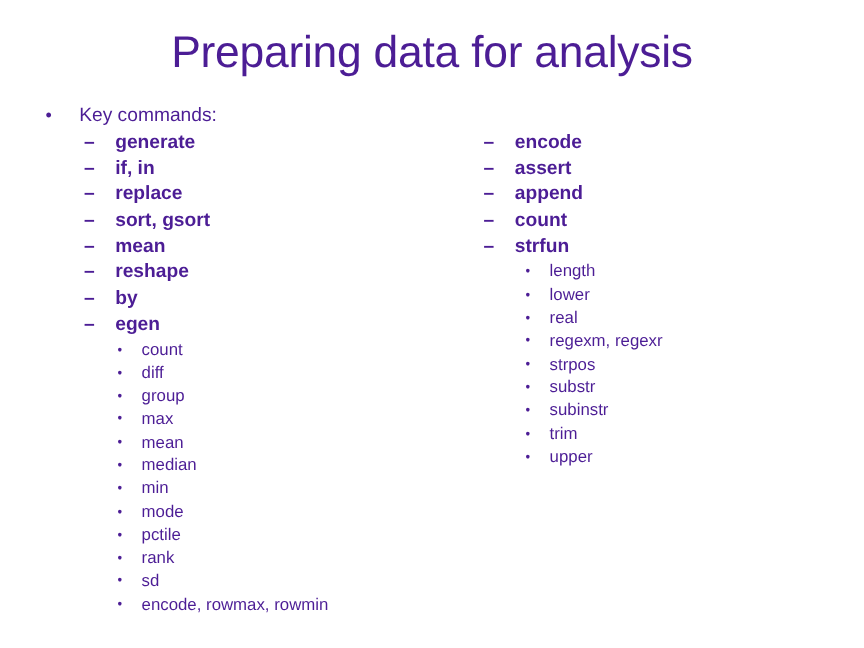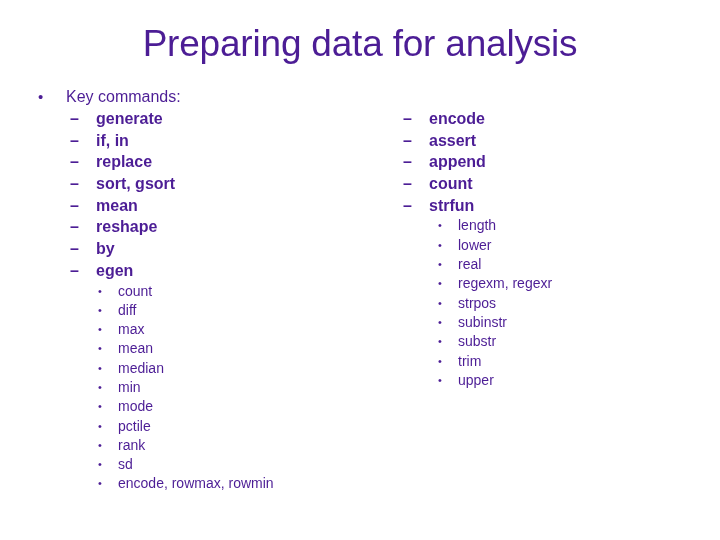--- a/index.html
+++ b/index.html
@@ -149,20 +149,23 @@
       </div>
 
       <div class="lvl3-list">
         <div class="lvl3">
           <span class="marker">•</span><span class="txt">count</span>
         </div>
         <div class="lvl3">
           <span class="marker">•</span><span class="txt">diff</span>
         </div>
         <div class="lvl3">
+          <span class="marker">•</span><span class="txt">group</span>
+        </div>
+        <div class="lvl3">
           <span class="marker">•</span><span class="txt">max</span>
         </div>
         <div class="lvl3">
           <span class="marker">•</span><span class="txt">mean</span>
         </div>
         <div class="lvl3">
           <span class="marker">•</span><span class="txt">median</span>
         </div>
         <div class="lvl3">
           <span class="marker">•</span><span class="txt">min</span>
@@ -216,24 +219,24 @@
         <div class="lvl3">
           <span class="marker">•</span><span class="txt">real</span>
         </div>
         <div class="lvl3">
           <span class="marker">•</span><span class="txt">regexm, regexr</span>
         </div>
         <div class="lvl3">
           <span class="marker">•</span><span class="txt">strpos</span>
         </div>
         <div class="lvl3">
+          <span class="marker">•</span><span class="txt">substr</span>
+        </div>
+        <div class="lvl3">
           <span class="marker">•</span><span class="txt">subinstr</span>
-        </div>
-        <div class="lvl3">
-          <span class="marker">•</span><span class="txt">substr</span>
         </div>
         <div class="lvl3">
           <span class="marker">•</span><span class="txt">trim</span>
         </div>
         <div class="lvl3">
           <span class="marker">•</span><span class="txt">upper</span>
         </div>
       </div>
 
     </div>

